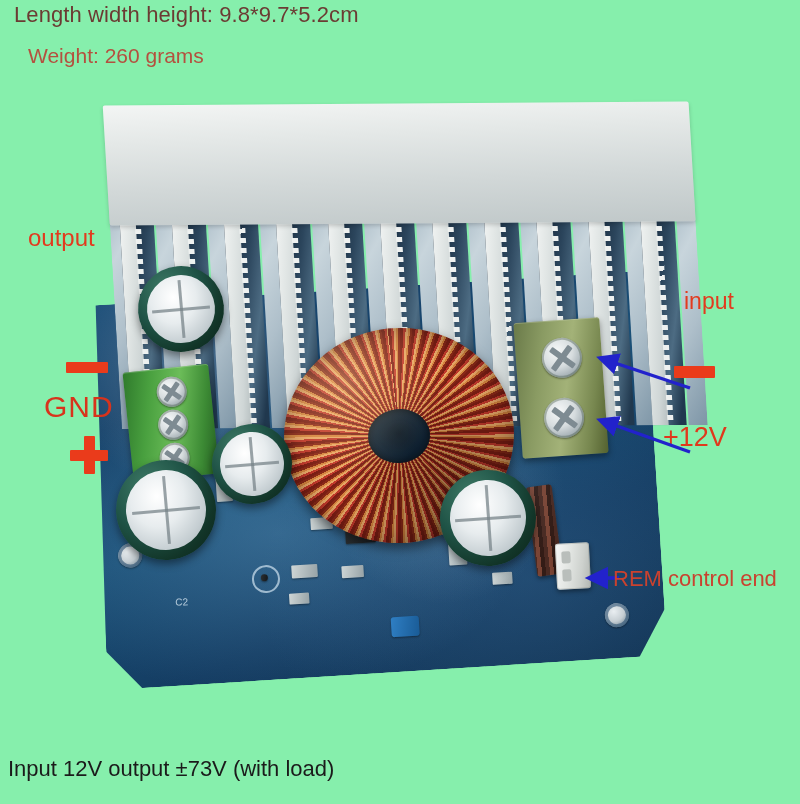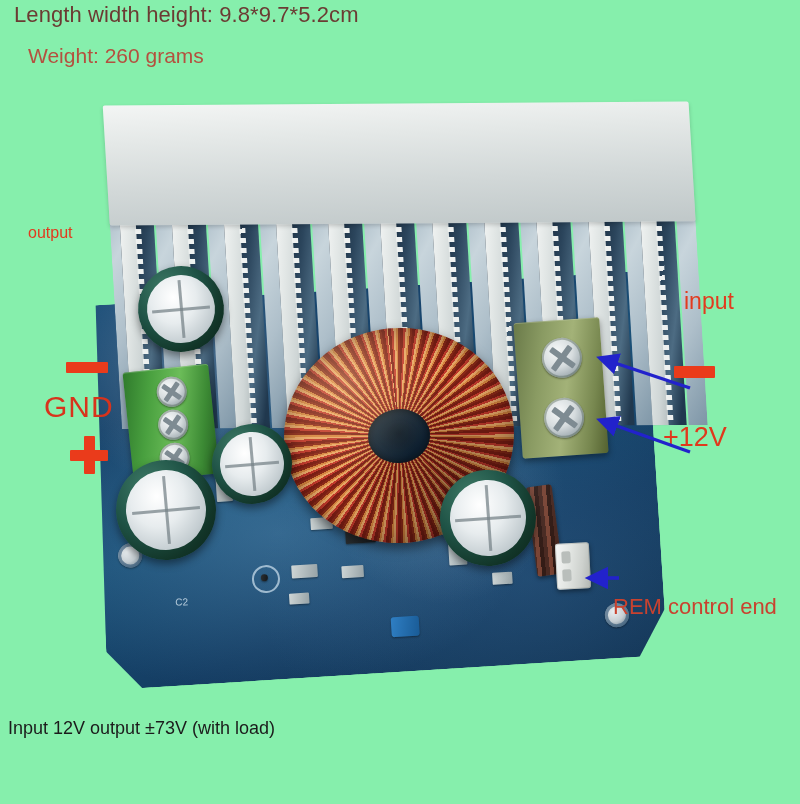--- a/index.html
+++ b/index.html
@@ -11,30 +11,30 @@
     overflow:hidden;
     position:relative;
   }
   #stage{position:absolute;left:0;top:0;width:800px;height:804px;overflow:hidden;background:#86efac;}
 
   
   .cap{position:absolute;white-space:nowrap;}
   #cap-dims{left:14px;top:2px;font-size:22px;color:#6b3b33;letter-spacing:.1px;}
   #cap-weight{left:28px;top:44px;font-size:21px;color:#b4503f;}
   #cap-power{left:505px;top:18px;font-size:34px;color:#111;letter-spacing:.3px;}
-  #cap-bottom-1{left:8px;top:718px;font-size:18px;color:#1b1b1b;}
+  #cap-bottom-1{left:8px;top:756px;font-size:22px;color:#1b1b1b;}
   #cap-bottom-2{left:8px;top:764px;font-size:21px;color:#1b1b1b;}
 
   
   .red-lbl{position:absolute;white-space:nowrap;color:#e0331a;}
-  #lbl-output{left:28px;top:224px;font-size:16px;color:#e23a1e;}
+  #lbl-output{left:28px;top:224px;font-size:24px;color:#e23a1e;}
   #lbl-input{left:684px;top:288px;font-size:23px;color:#e23a1e;}
   #lbl-gnd{left:44px;top:390px;font-size:30px;color:#d8331c;letter-spacing:1px;}
   #lbl-12v{left:663px;top:422px;font-size:27px;color:#e0381c;}
-  #lbl-rem{left:613px;top:594px;font-size:22px;color:#c9422f;}
+  #lbl-rem{left:613px;top:566px;font-size:22px;color:#c9422f;}
 
   .minus-bar{position:absolute;background:#ea3b1b;border-radius:1px;}
   #minus-left{left:66px;top:362px;width:42px;height:11px;}
   #minus-right{left:674px;top:366px;width:41px;height:12px;}
 
   #plus-left{position:absolute;left:70px;top:436px;width:38px;height:38px;}
   #plus-left .pv{position:absolute;left:14px;top:0;width:11px;height:38px;background:#ea3b1b;border-radius:1px;}
   #plus-left .ph{position:absolute;left:0;top:14px;width:38px;height:11px;background:#ea3b1b;border-radius:1px;}
 
   

